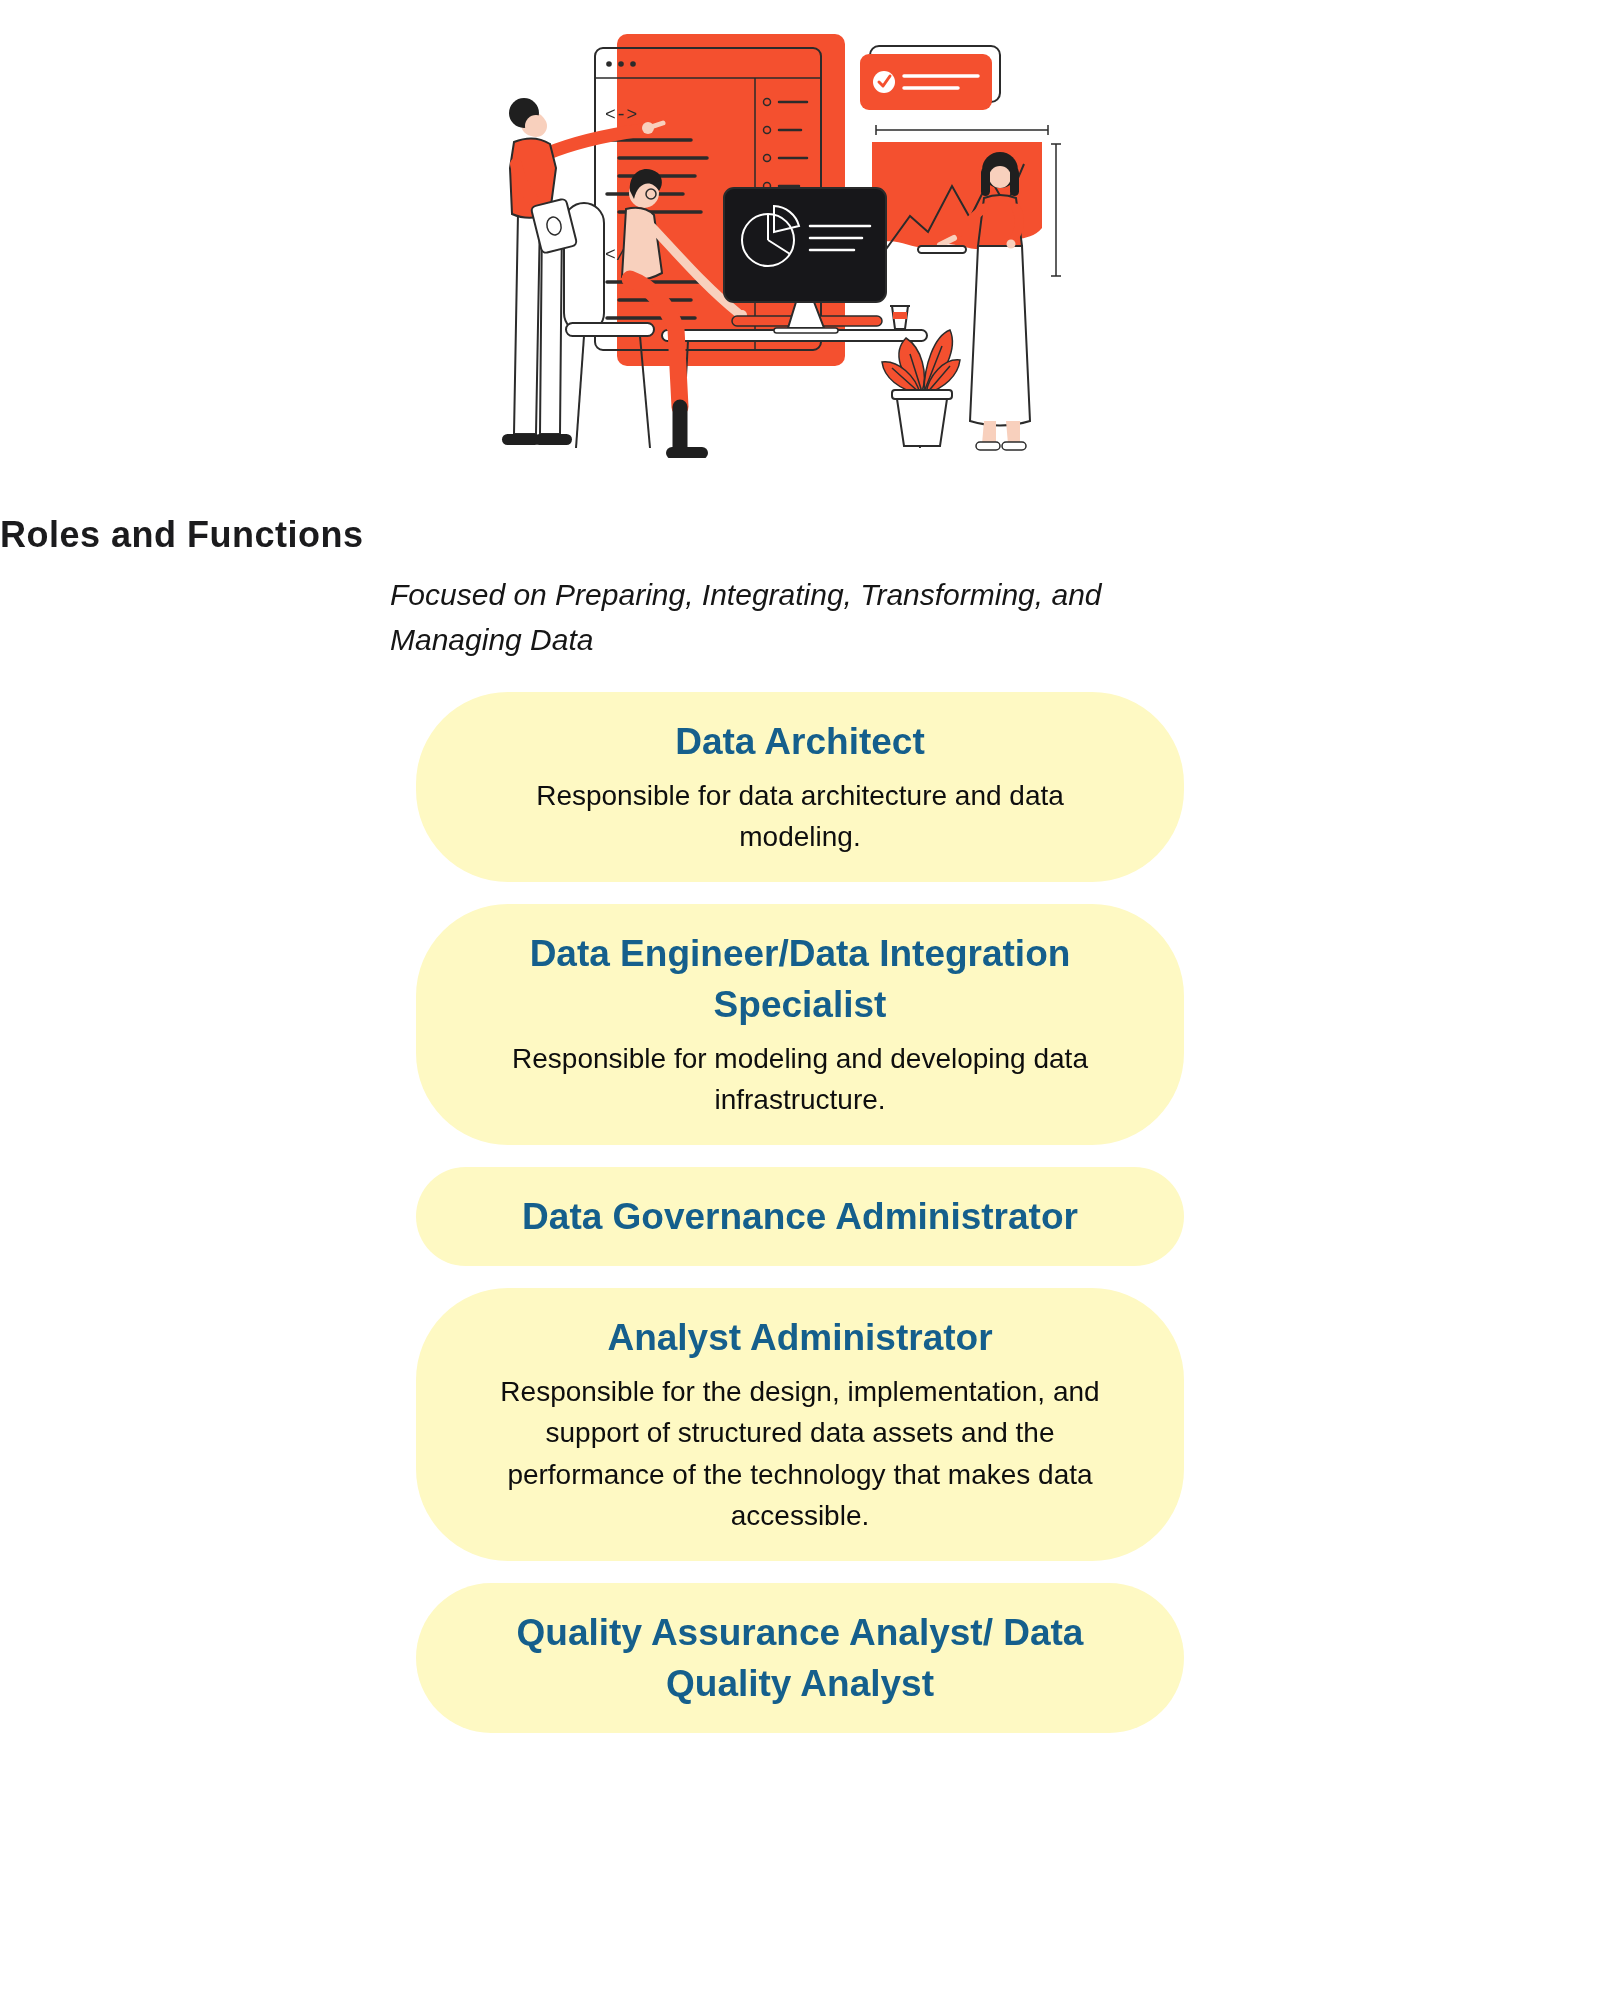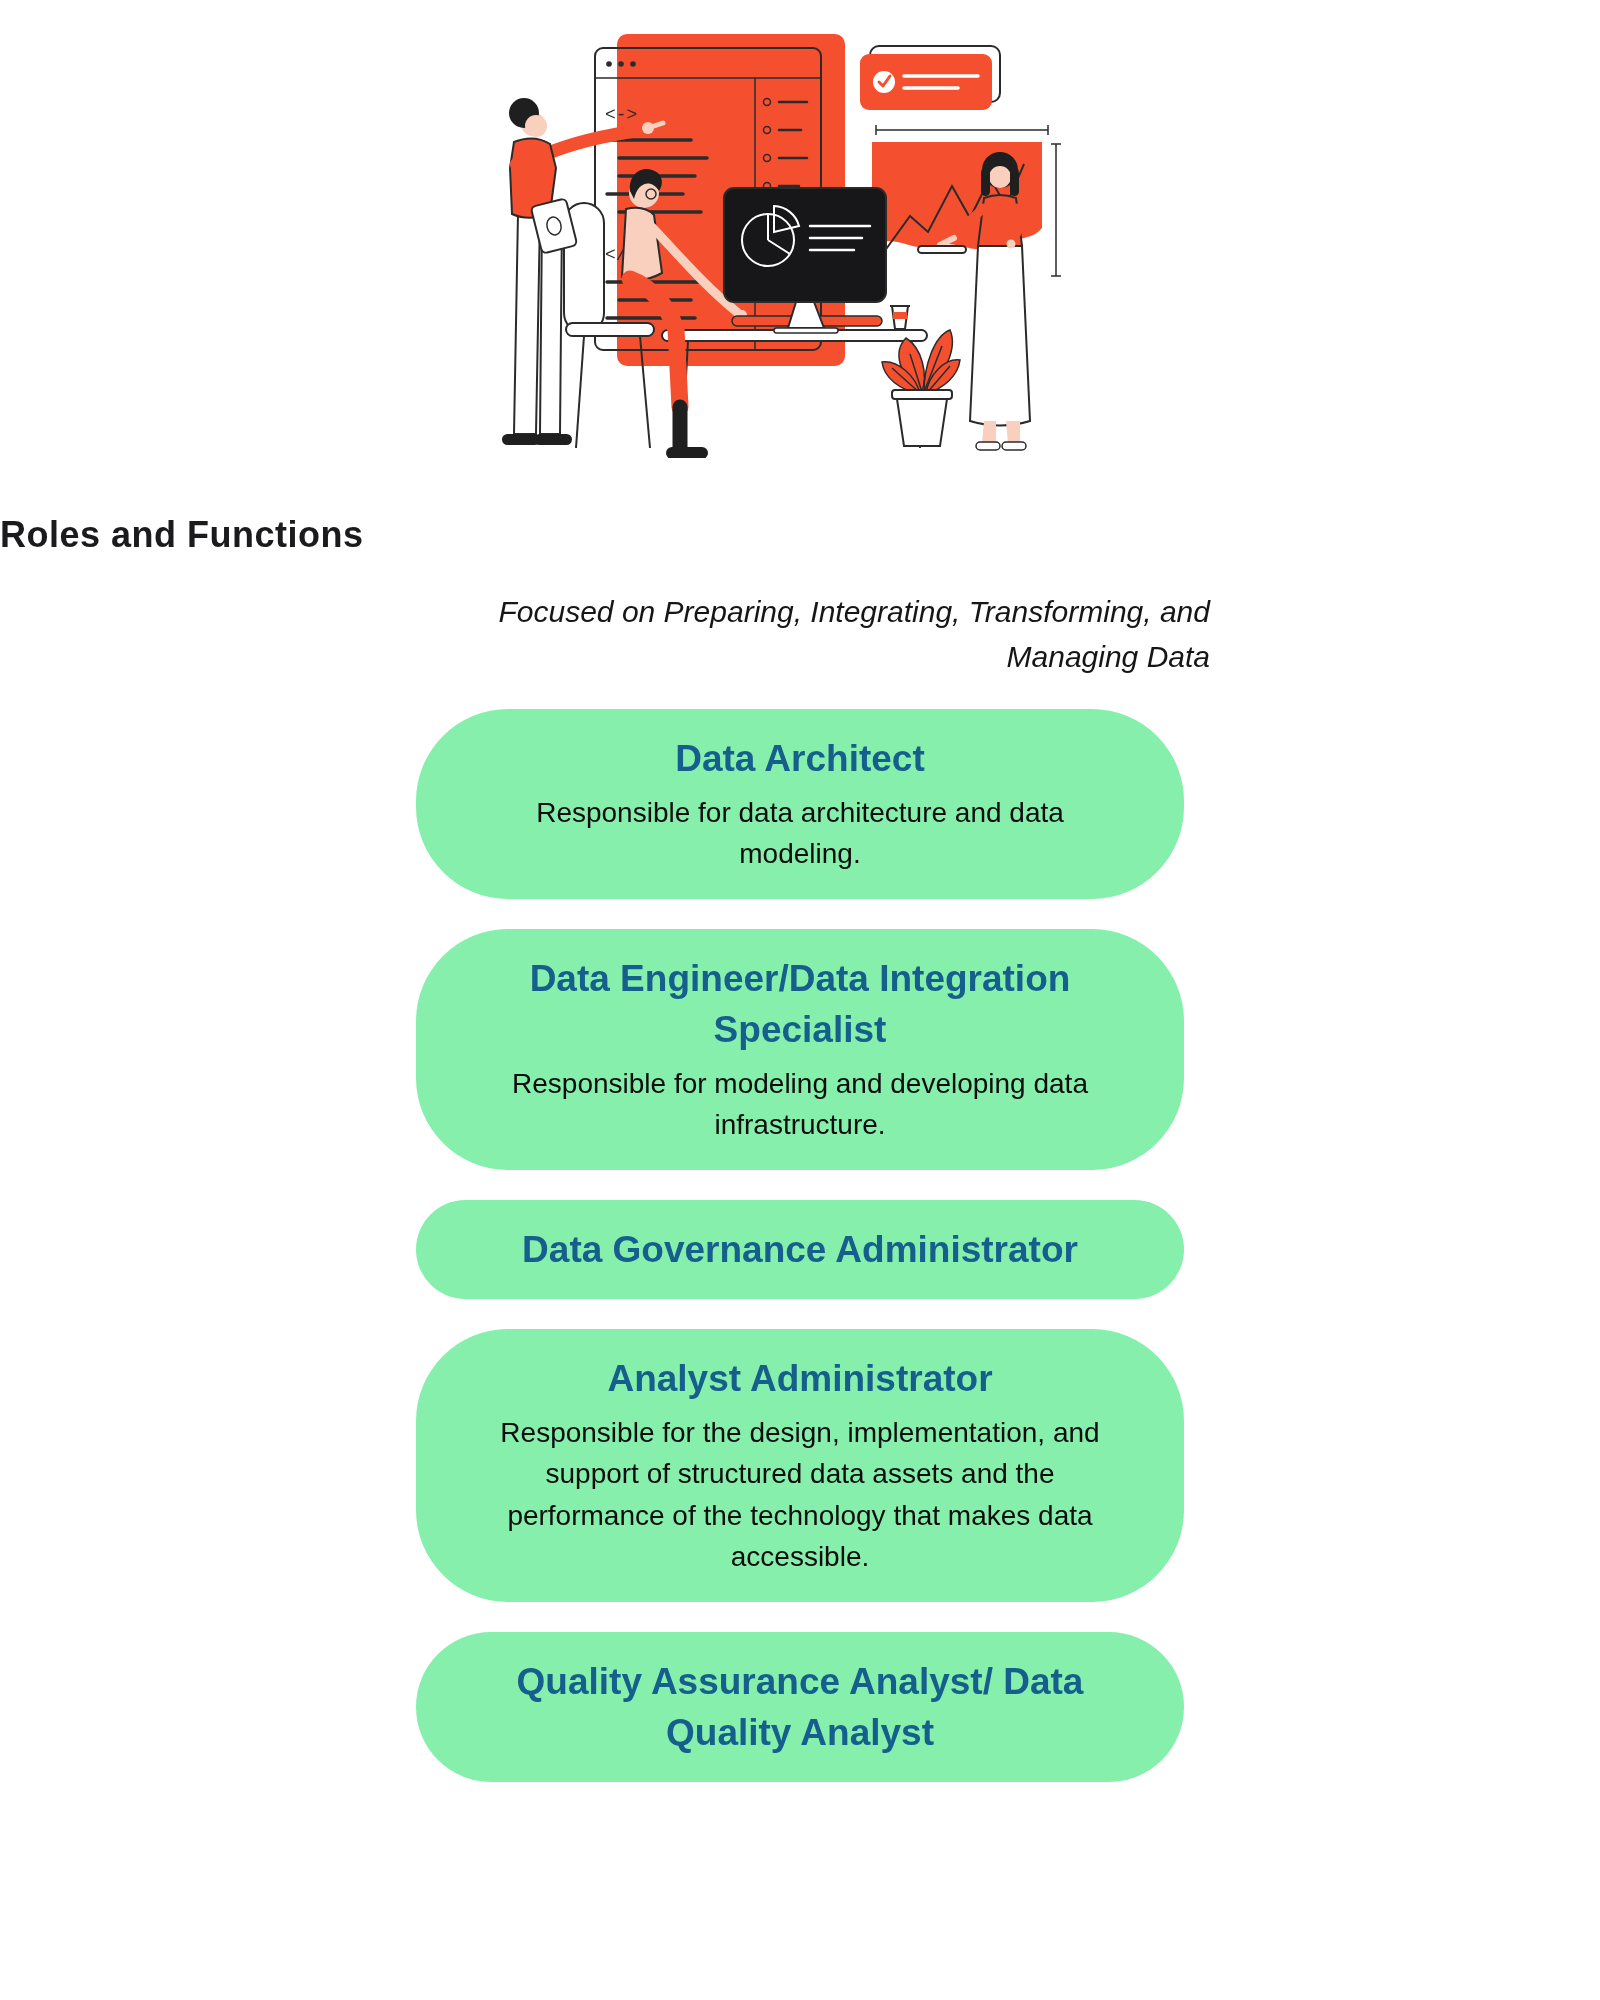--- a/index.html
+++ b/index.html
@@ -21,36 +21,36 @@
 
   .page-title {
     margin-top:56px;
     text-align:left;
     font-size:36px;
     font-weight:600;
     letter-spacing:0.5px;
     color:#1b1b1d;
   }
   .page-subtitle {
-    margin:33px auto 0;
+    margin:16px auto 0;
     width:820px;
-    text-align:right;
+    text-align:left;
     font-size:30px;
     font-style:italic;
     line-height:1.5;
     color:#161616;
     white-space:pre-line;
   }
 
   .cards { width:768px; margin:30px auto 0; }
   .card {
-    background:#86efac;
+    background:#fef9c3;
     border-radius:92px;
     padding:24px 56px 24px;
-    margin-bottom:30px;
+    margin-bottom:22px;
     text-align:center;
   }
   .card-title {
     color:#155f8c;
     font-size:37px;
     font-weight:700;
     line-height:1.38;
     white-space:pre-line;
   }
   .card-desc {

